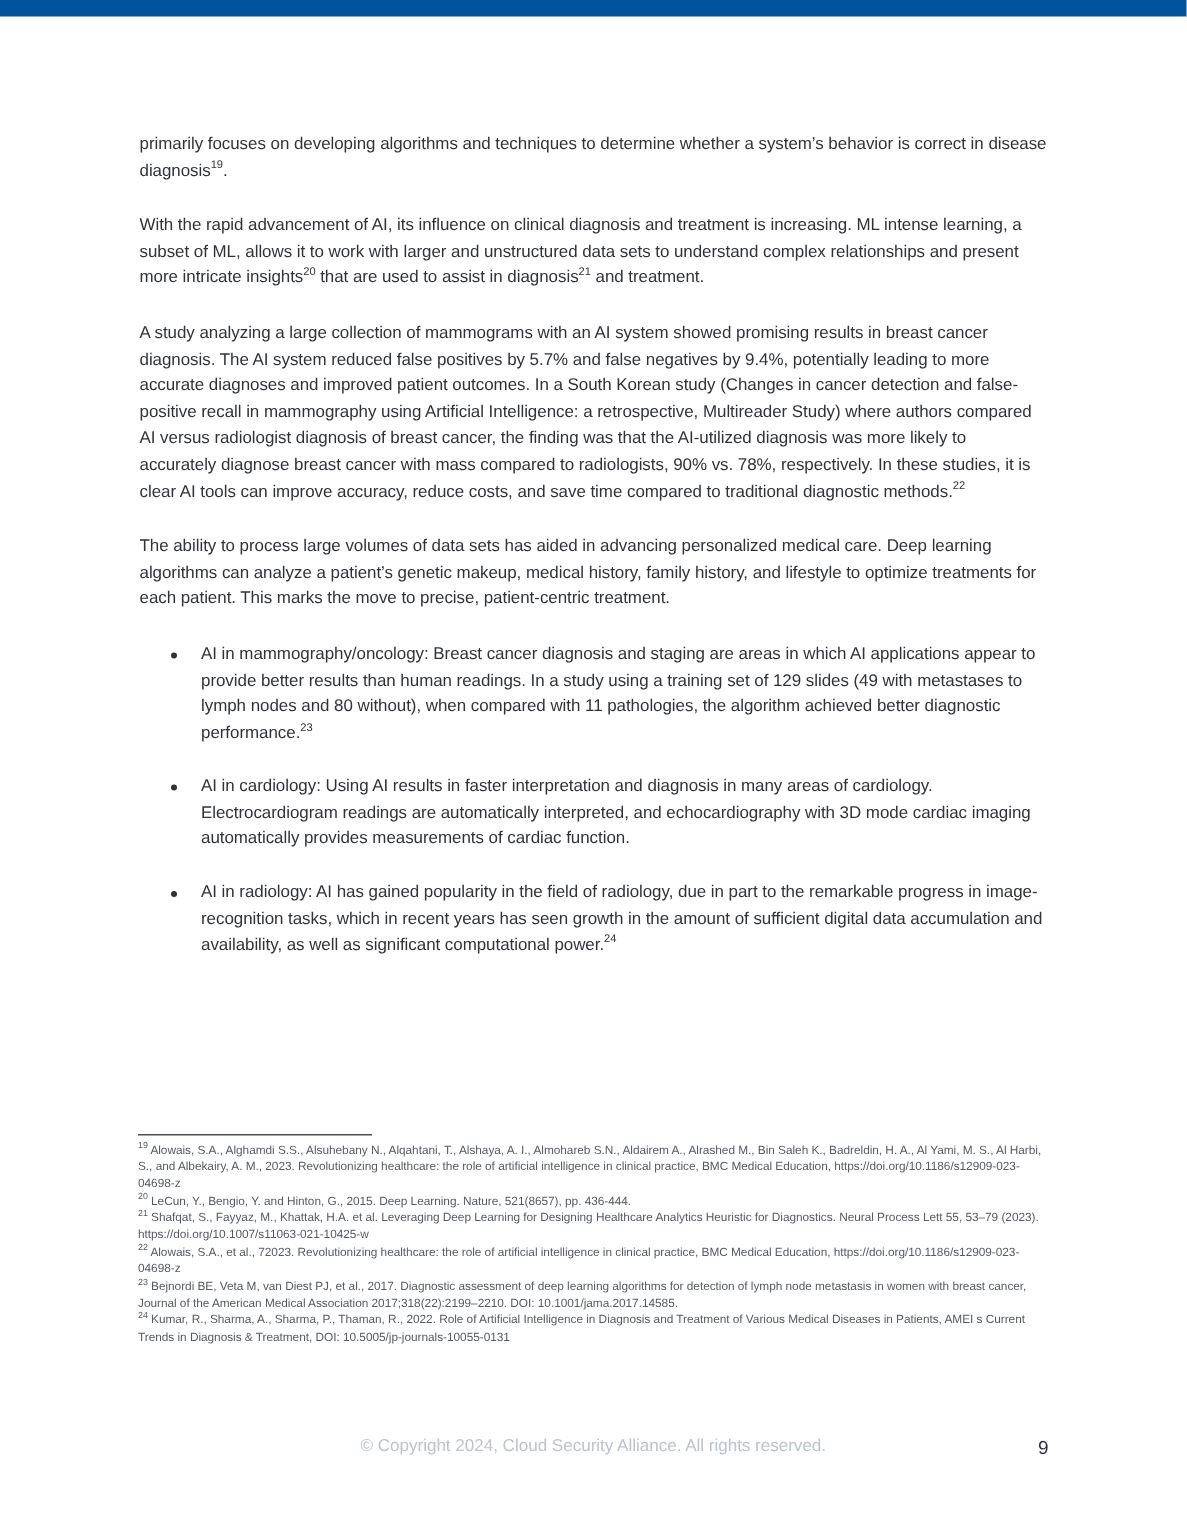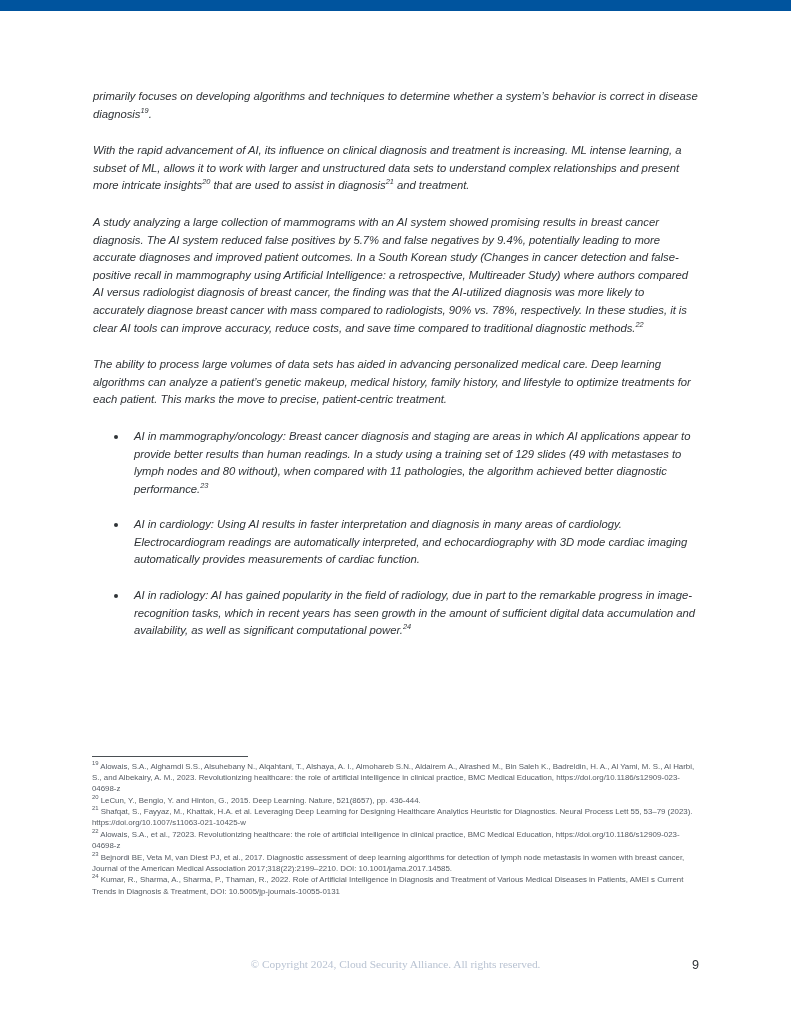--- a/index.html
+++ b/index.html
@@ -29,21 +29,20 @@
     left: 0;
     width: 791px;
     height: 11px;
     background: #00549E;
   }
   .content {
     position: absolute;
     top: 88px;
     left: 93px;
     width: 605px;
-    font-style: italic;
   }
   p.body-para {
     margin: 0 0 19px 0;
     font-size: 11.3px;
     line-height: 17.6px;
     color: #2f3337;
     letter-spacing: -0.03px;
     text-align: left;
   }
   sup {
@@ -107,21 +106,20 @@
   }
   .footer-copy {
     position: absolute;
     left: 0;
     top: 0;
     width: 791px;
     text-align: center;
     font-size: 11.4px;
     color: #b9c3d2;
     letter-spacing: -0.02px;
-    font-family: Liberation Serif, serif;
   }
   .footer-pageno {
     position: absolute;
     right: 92px;
     top: 0;
     font-size: 12.6px;
     color: #2f3337;
   }
 </style>
 </head>

